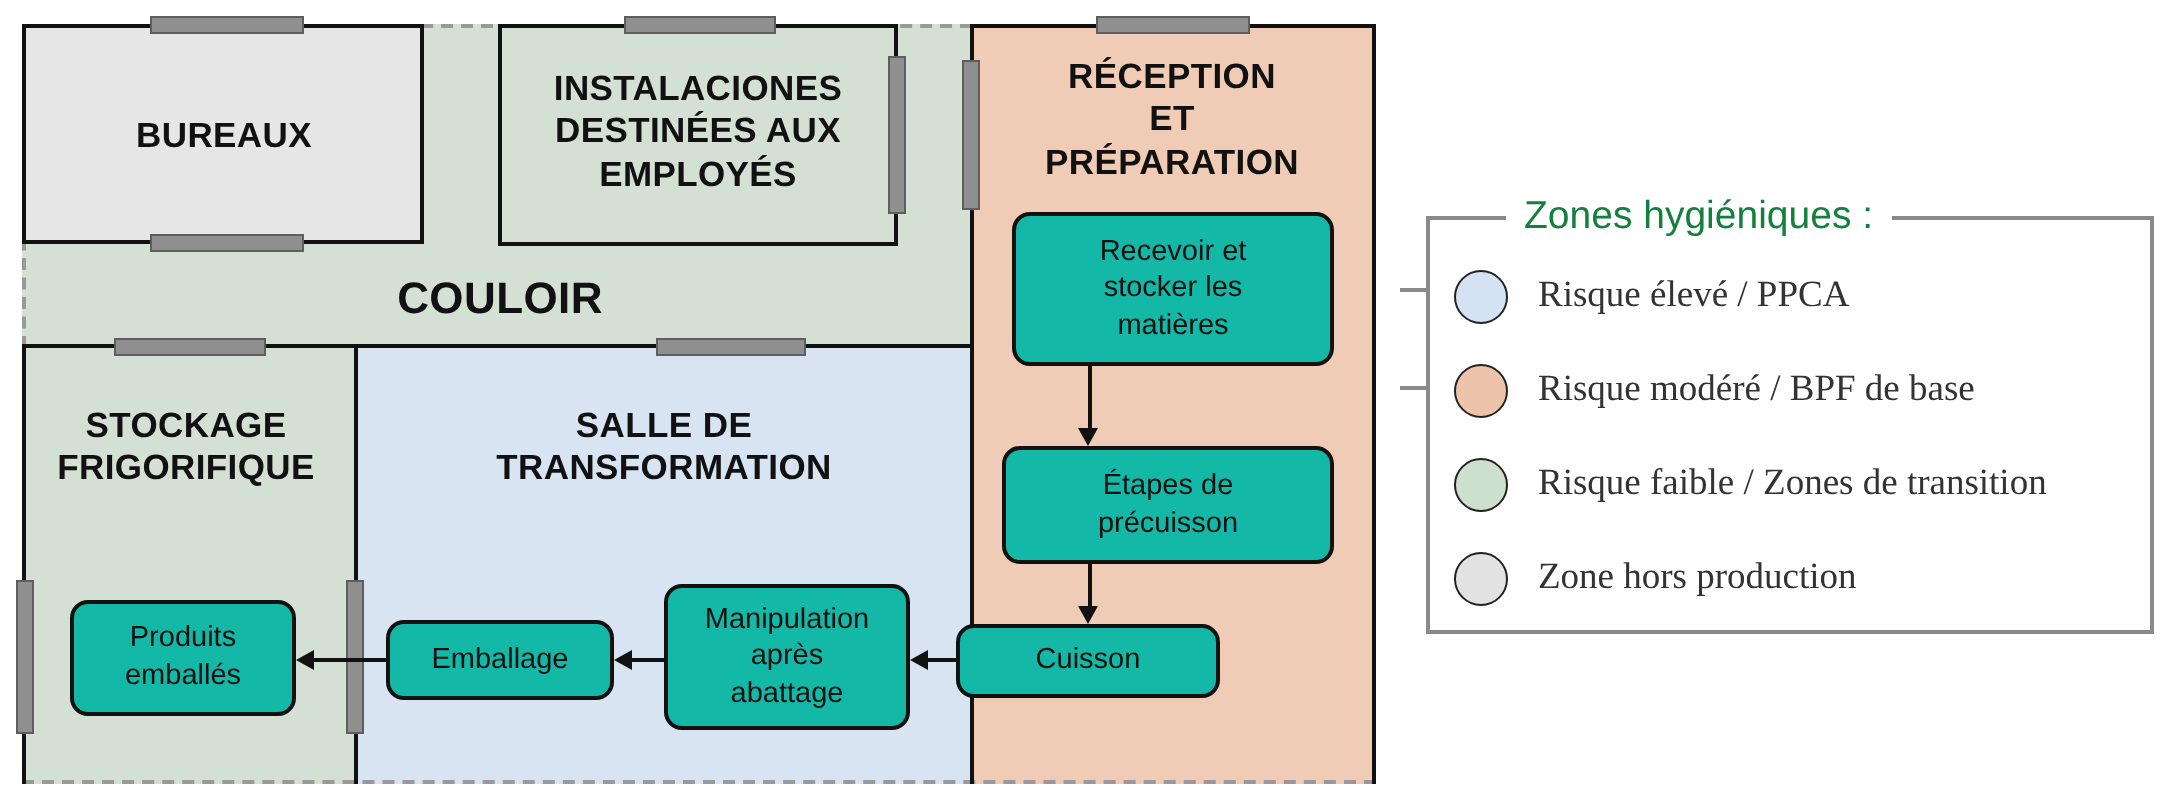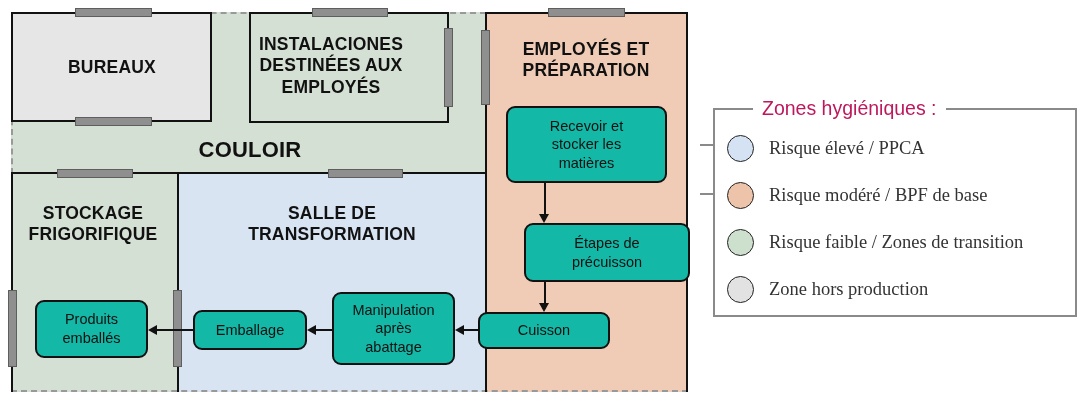--- a/index.html
+++ b/index.html
@@ -21,21 +21,21 @@
         font-size:14.5px;line-height:1.28;color:#111;white-space:pre-line;}
   .aline{position:absolute;background:#111;}
   .ahead-down{position:absolute;width:0;height:0;border-left:5px solid transparent;
               border-right:5px solid transparent;border-top:9px solid #111;}
   .ahead-left{position:absolute;width:0;height:0;border-top:5px solid transparent;
               border-bottom:5px solid transparent;border-right:9px solid #111;}
   
   #legend{position:absolute;left:713px;top:108px;width:364px;height:209px;
           border:2px solid #8a8a8a;background:#fff;box-sizing:border-box;}
   .legend-title{position:absolute;top:-13px;left:38px;background:#fff;padding:0 9px;
-                font-size:19.5px;color:#be185d;white-space:nowrap;}
+                font-size:19.5px;color:#15803d;white-space:nowrap;}
   .legend-row{position:absolute;left:12px;height:28px;display:flex;align-items:center;}
   .swatch{width:27px;height:27px;border-radius:50%;border:1.5px solid #222;
           box-sizing:border-box;margin-right:15px;flex:0 0 auto;}
   .legend-label{font-size:18.5px;color:#333;white-space:nowrap;font-family:Liberation Serif, serif;}
   .tick{position:absolute;left:-15px;width:13px;height:2px;background:#8a8a8a;}
 </style>
 </head>
 <body>
 
 <div id="stage">
@@ -66,24 +66,24 @@
     <div class="door-h" style="left:301px;top:-4px;width:76px;"></div>
     <div class="door-h" style="left:537px;top:-4px;width:77px;"></div>
     <div class="door-h" style="left:46px;top:157px;width:76px;"></div>
     <div class="door-h" style="left:317px;top:157px;width:75px;"></div>
     <div class="door-v" style="left:433px;top:16px;height:79px;"></div>
     <div class="door-v" style="left:470px;top:18px;height:75px;"></div>
     <div class="door-v" style="left:-3px;top:278px;height:77px;"></div>
     <div class="door-v" style="left:162px;top:278px;height:77px;"></div>
 
     <div class="zlabel" style="left:101px;top:56px;">BUREAUX</div>
-    <div class="zlabel" style="left:320px;top:54px;">INSTALACIONES
+    <div class="zlabel" style="left:338px;top:54px;">INSTALACIONES
 DESTINÉES AUX
 EMPLOYÉS</div>
-    <div class="zlabel" style="left:575px;top:48px;">EMPLOYÉS ET
+    <div class="zlabel" style="left:575px;top:48px;">RÉCEPTION ET
 PRÉPARATION</div>
     <div class="zlabel" style="left:239px;top:138px;font-size:22px;">COULOIR</div>
     <div class="zlabel" style="left:82px;top:212px;">STOCKAGE
 FRIGORIFIQUE</div>
     <div class="zlabel" style="left:321px;top:212px;">SALLE DE
 TRANSFORMATION</div>
 
     <div class="aline" style="left:533px;top:171px;width:2px;height:33px;"></div>
     <div class="ahead-down" style="left:528px;top:202px;"></div>
     <div class="aline" style="left:533px;top:270px;width:2px;height:23px;"></div>
@@ -91,21 +91,21 @@
     <div class="aline" style="left:453px;top:317px;width:14px;height:2px;"></div>
     <div class="ahead-left" style="left:444px;top:313px;"></div>
     <div class="aline" style="left:305px;top:317px;width:16px;height:2px;"></div>
     <div class="ahead-left" style="left:296px;top:313px;"></div>
     <div class="aline" style="left:146px;top:317px;width:36px;height:2px;"></div>
     <div class="ahead-left" style="left:137px;top:313px;"></div>
 
     <div class="step" style="left:495px;top:94px;width:161px;height:77px;">Recevoir et
 stocker les
 matières</div>
-    <div class="step" style="left:513px;top:211px;width:166px;height:59px;">Étapes de
+    <div class="step" style="left:490px;top:211px;width:166px;height:59px;">Étapes de
 précuisson</div>
     <div class="step" style="left:467px;top:300px;width:132px;height:37px;">Cuisson</div>
     <div class="step" style="left:321px;top:280px;width:123px;height:73px;">Manipulation
 après
 abattage</div>
     <div class="step" style="left:182px;top:298px;width:114px;height:40px;">Emballage</div>
     <div class="step" style="left:24px;top:288px;width:113px;height:58px;">Produits
 emballés</div>
   </div>
 

